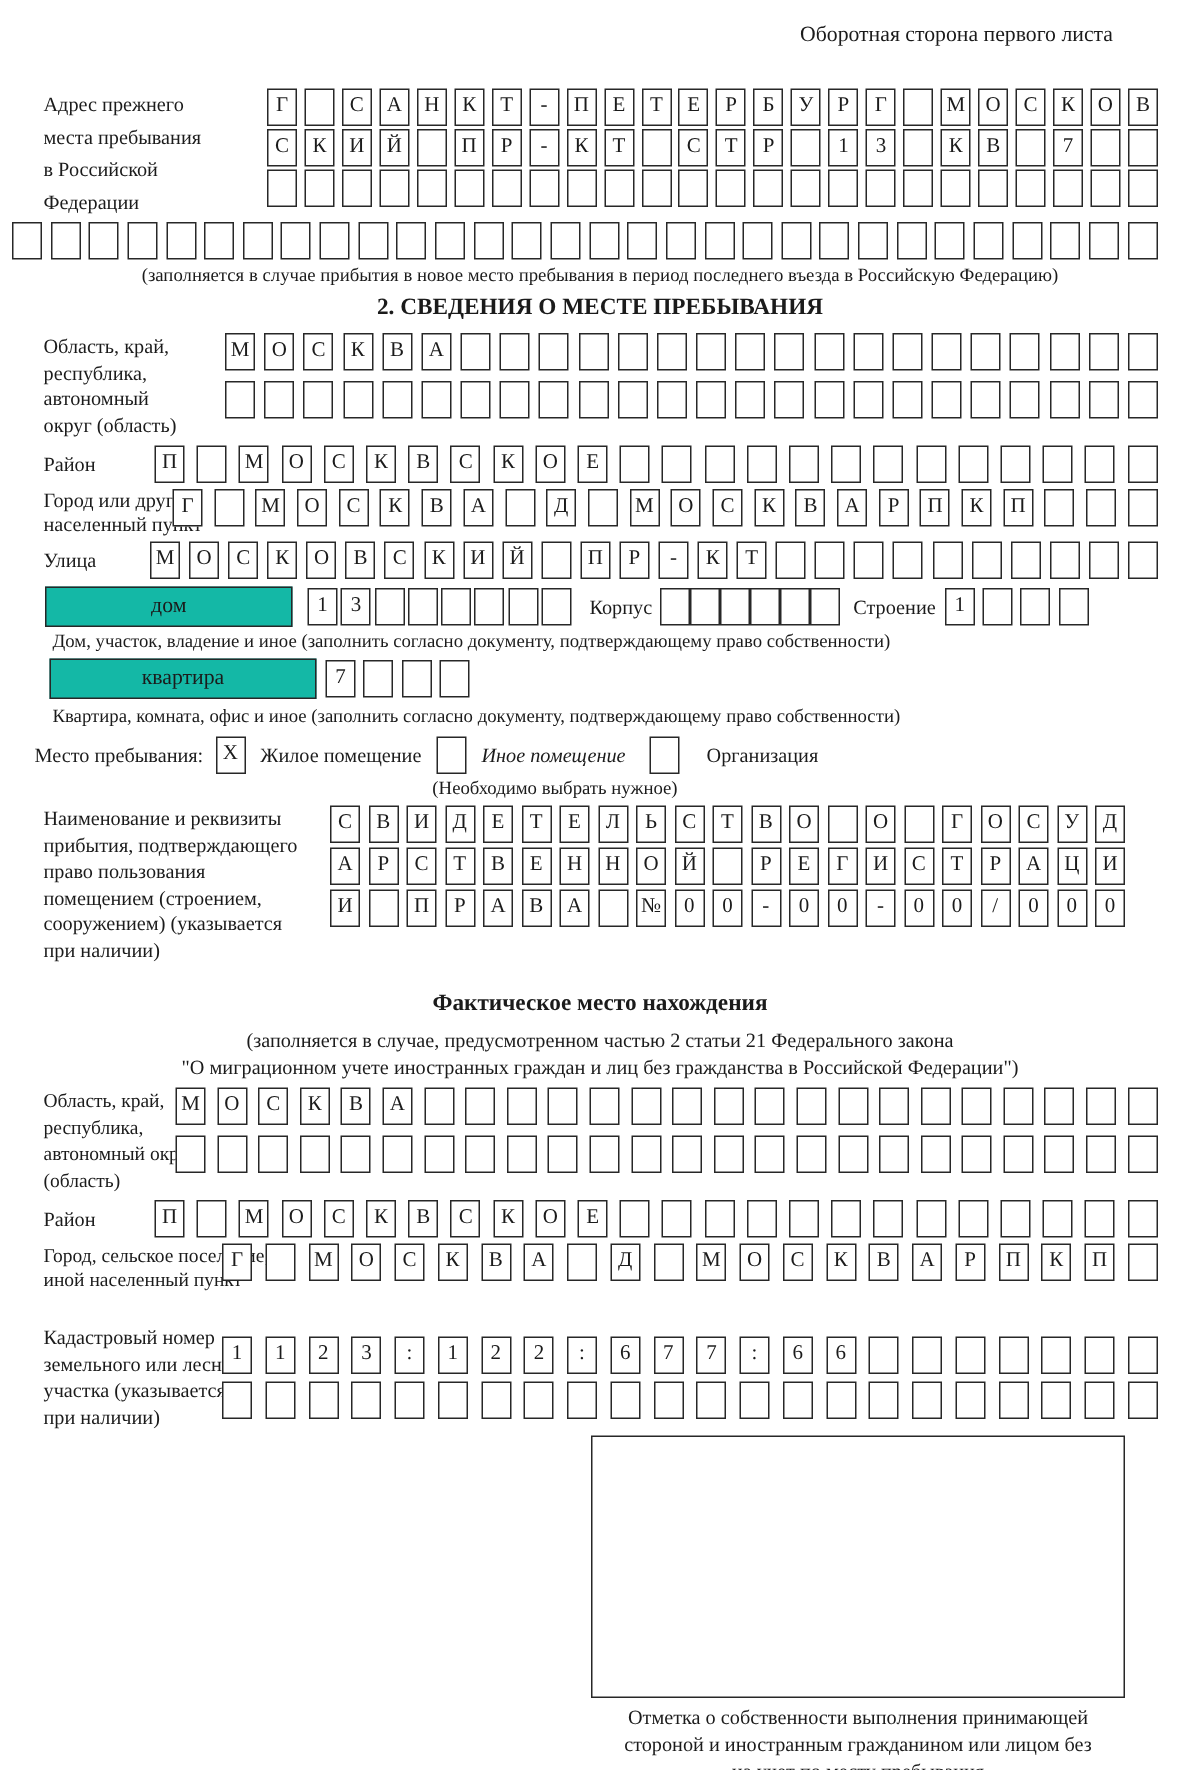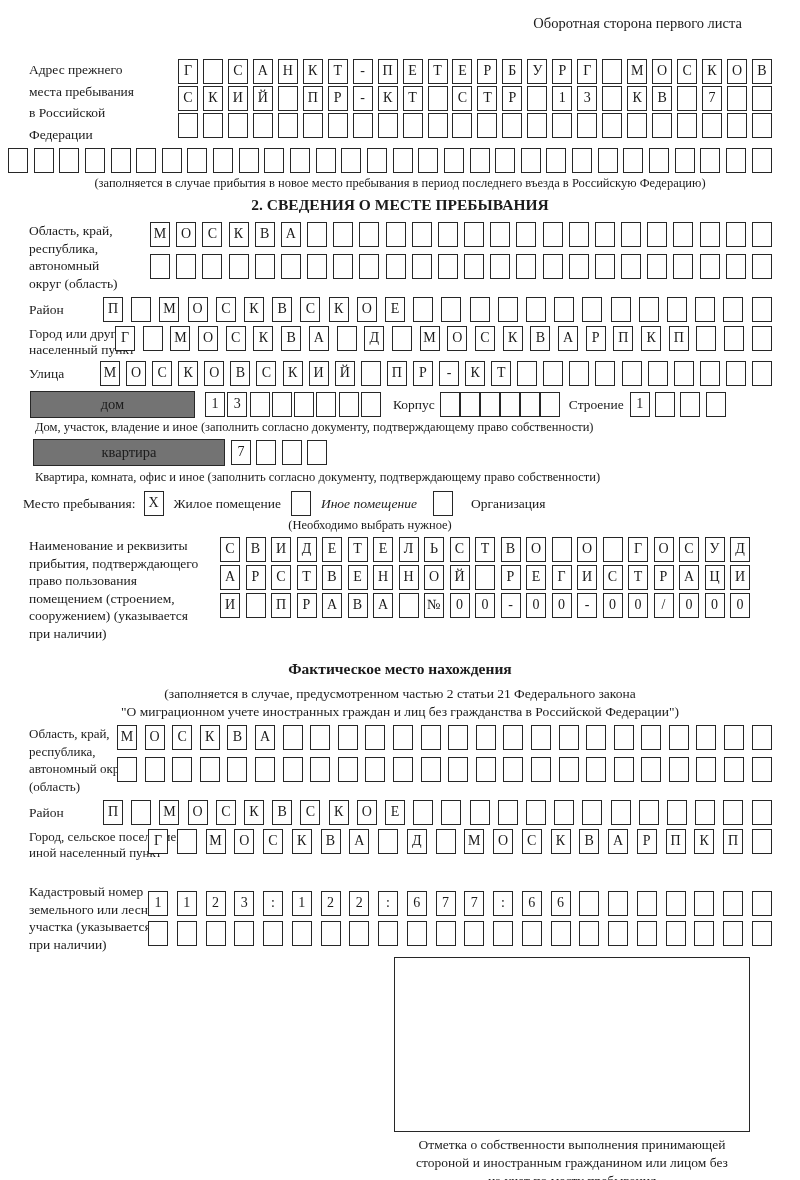--- a/index.html
+++ b/index.html
@@ -25,21 +25,21 @@
   .crow{margin-bottom:2px;}
   .field{position:relative;display:flex;align-items:flex-start;}
   .flabel{font-size:13.5px;line-height:17.5px;flex:0 0 auto;padding-left:29px;box-sizing:border-box;}
   .flabel div{white-space:nowrap;}
   .rows{flex:0 0 auto;}
   .caption{font-size:12.5px;}
   .center{text-align:center;}
   .section-title{font-weight:bold;font-size:15.5px;text-align:center;}
   .widebox{
     box-sizing:border-box;border:1.7px solid #272727;height:27px;
-    font-size:14.5px;line-height:24px;text-align:center;background:#737373;flex:0 0 auto;
+    font-size:14.5px;line-height:24px;text-align:center;background:#14b8a6;flex:0 0 auto;
   }
   .inline-label{font-size:13.5px;line-height:27px;flex:0 0 auto;}
   .houseline{display:flex;align-items:flex-start;}
   .stayrow{display:flex;align-items:center;font-size:13.5px;}
   .stamp-box{
     box-sizing:border-box;border:1.9px solid #272727;background:#fff;
   }
   .stamp-caption{font-size:13.5px;line-height:18px;text-align:center;}
 </style>
 </head>
@@ -360,21 +360,21 @@
     <div class="boxrow" style="width:96px;margin-left:6px;margin-top:1px;">
         <span class="cbox">1</span>
         <span class="cbox"></span>
         <span class="cbox"></span>
         <span class="cbox"></span>
       </div>
   </div>
   <div class="caption" style="margin-left:35px;margin-top:2px;">Дом, участок, владение и иное (заполнить согласно документу, подтверждающему право собственности)</div>
 
   <div class="houseline" style="margin-top:4px;margin-left:33px;">
-    <div class="widebox" style="width:192px;">квартира</div>
+    <div class="widebox" style="width:178px;">квартира</div>
     <div class="boxrow" style="width:96px;margin-left:6px;margin-top:1px;">
         <span class="cbox">7</span>
         <span class="cbox"></span>
         <span class="cbox"></span>
         <span class="cbox"></span>
       </div>
   </div>
   <div class="caption" style="margin-left:35px;margin-top:4px;">Квартира, комната, офис и иное (заполнить согласно документу, подтверждающему право собственности)</div>
 
   <div class="stayrow" style="margin-top:6px;margin-left:23px;">

